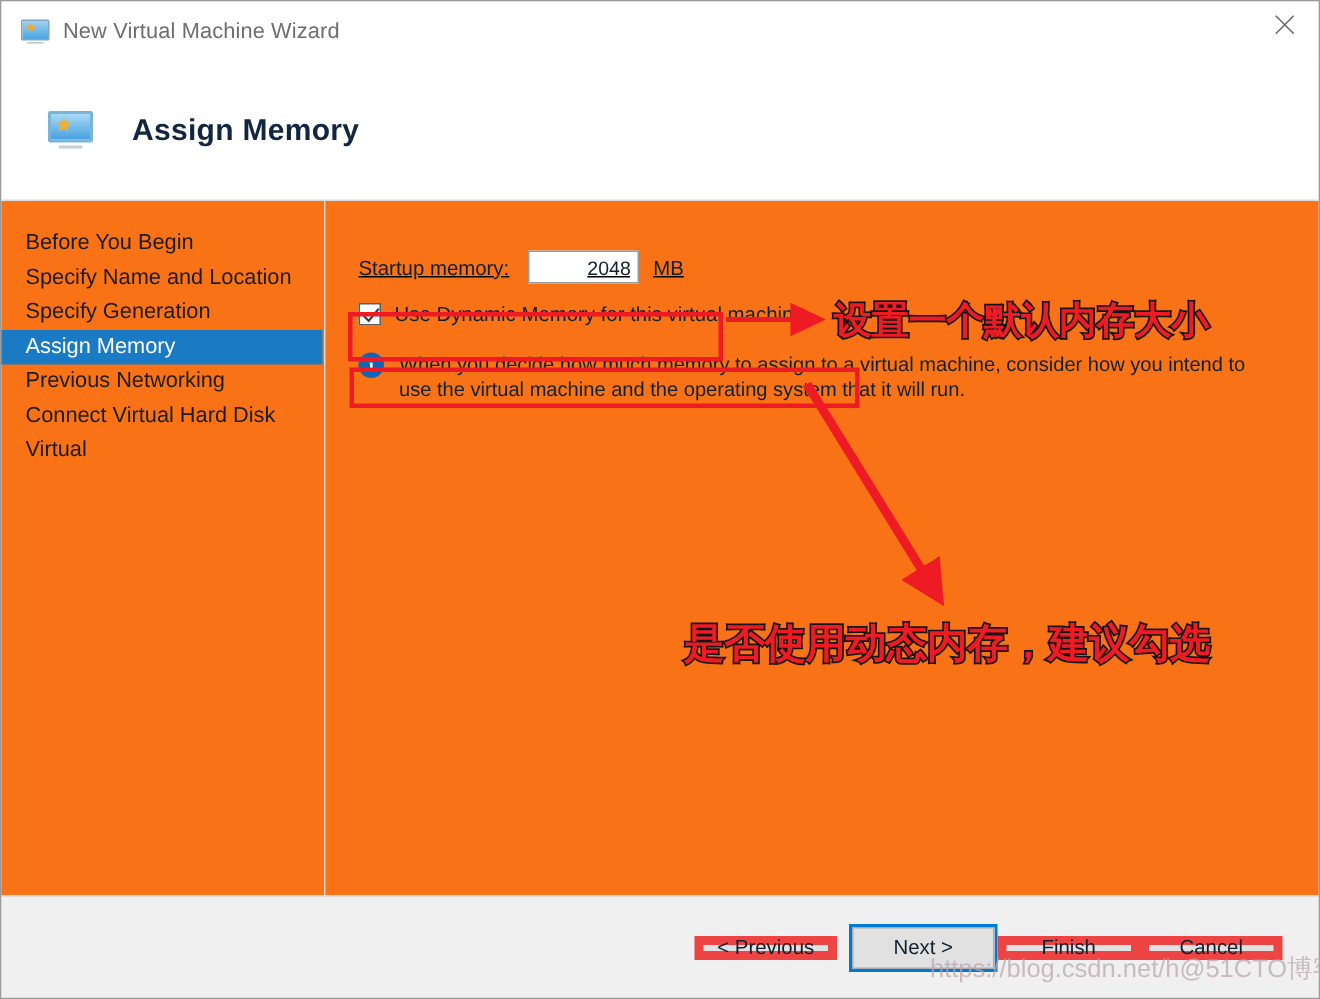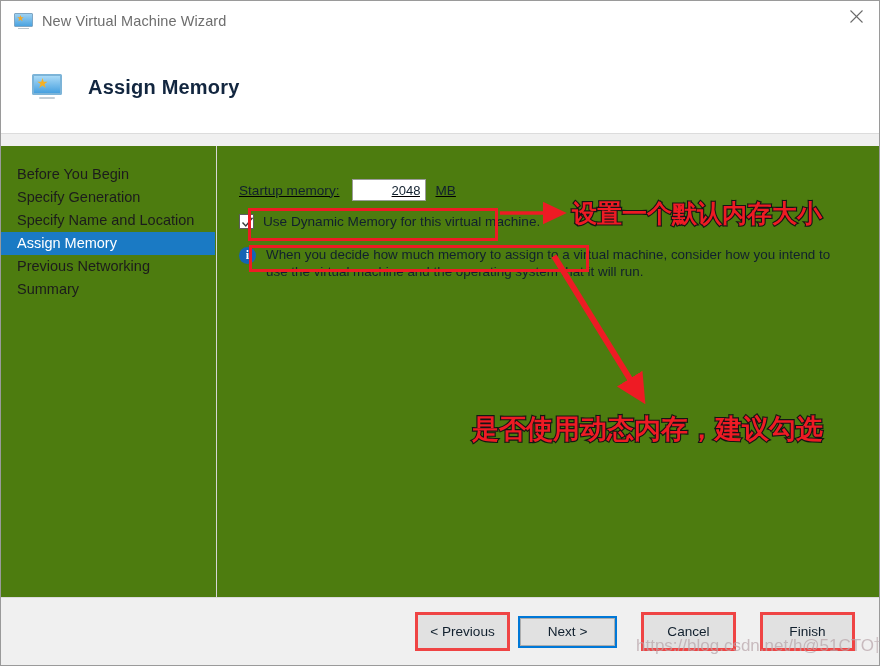--- a/index.html
+++ b/index.html
@@ -125,24 +125,23 @@
     font-size: 20px;
     font-weight: bold;
     color: #12263f;
     letter-spacing: 0.2px;
   }
 
   
   .body {
     flex: 1;
     display: flex;
-    background: #4d7c0f;
+    background: #f97316;
     position: relative;
     min-height: 0;
-    margin-top: 12px;
   }
   .sidebar {
     width: 216px;
     flex: none;
     padding-top: 17px;
     border-right: 1px solid #d6d6d6;
     box-sizing: border-box;
   }
   .nav-item {
     height: 23px;
@@ -262,24 +261,24 @@
     border-top: 1px solid #dcdcdc;
     display: flex;
     align-items: center;
     justify-content: flex-end;
     padding-right: 24px;
     box-sizing: border-box;
     position: relative;
   }
   .btn {
     width: 95px;
-    height: 39px;
-    margin-left: 24px;
+    height: 16px;
+    margin-left: 0;
     background: #e1e1e1;
-    border: 3px solid #ef4444;
+    border: 6px solid #ef4444;
     box-sizing: border-box;
     font-family: "Liberation Sans", sans-serif;
     font-size: 13.6px;
     color: #11202e;
     display: flex;
     align-items: center;
     justify-content: center;
     cursor: default;
   }
   .btn-focus-wrap {
@@ -296,21 +295,21 @@
   .btn-focus-wrap .btn {
     width: 100%;
     height: 100%;
     margin-left: 0;
     border: 1px solid #adadad;
   }
 
   
   .overlay {
     position: absolute;
-    left: 16px; top: 0;
+    left: 0; top: 0;
     width: 708px; height: 666px;
     pointer-events: none;
   }
   .redbox {
     position: absolute;
     border: 3px solid #ee1b24;
     box-sizing: border-box;
   }
   .cn-anno {
     position: absolute;
@@ -356,25 +355,26 @@
       <div class="hm-star"></div>
       <div class="hm-stand"></div>
     </div>
     <div class="header-title">Assign Memory</div>
   </div>
 
   <div class="body">
 
     <div class="sidebar">
       <div class="nav-item">Before You Begin</div>
+      <div class="nav-item">Specify Name and Location</div>
       <div class="nav-item">Specify Generation</div>
-      <div class="nav-item">Specify Name and Location</div>
       <div class="nav-item active">Assign Memory</div>
       <div class="nav-item">Previous Networking</div>
-      <div class="nav-item">Summary</div>
+      <div class="nav-item">Connect Virtual Hard Disk</div>
+      <div class="nav-item">Virtual</div>
     </div>
 
     <div class="content">
 
       <div class="mem-row">
         <span class="mem-label">Startup memory:</span>
         <input class="mem-input" type="text" value="2048" style="">
         <span class="mem-unit">MB</span>
       </div>
 
@@ -392,22 +392,22 @@
         <span class="note-text">When you decide how much memory to assign to a virtual machine, consider how you intend to use the virtual machine and the operating system that it will run.</span>
       </div>
     </div>
   </div>
 
   <div class="footer">
     <div class="btn">&lt; Previous</div>
     <div class="btn-focus-wrap">
       <div class="btn">Next &gt;</div>
     </div>
+    <div class="btn">Finish</div>
     <div class="btn">Cancel</div>
-    <div class="btn">Finish</div>
   </div>
 </div>
 
 <div class="overlay">
 
   <div class="redbox" style="left:232px; top:208px; width:250px; height:33px;"></div>
 
   <div class="redbox" style="left:233px; top:245px; width:340px; height:27px;"></div>
 
   <svg width="880" height="666" style="position:absolute;left:0;top:0;">

